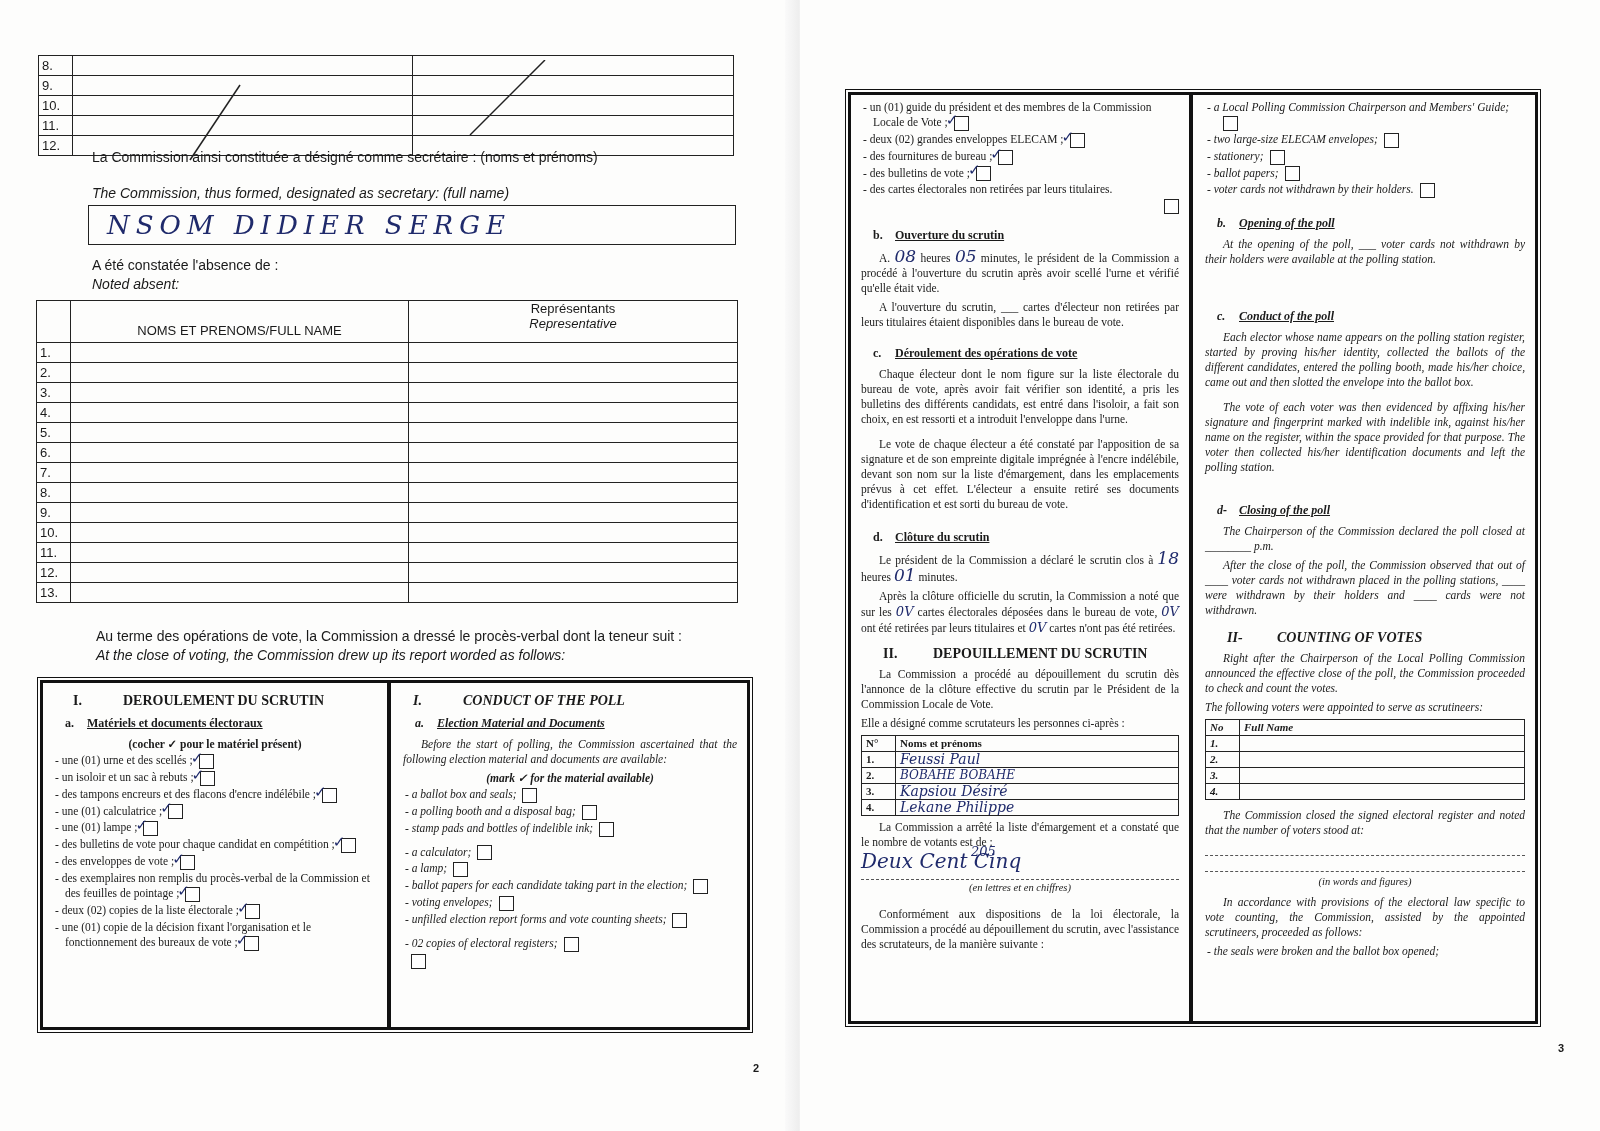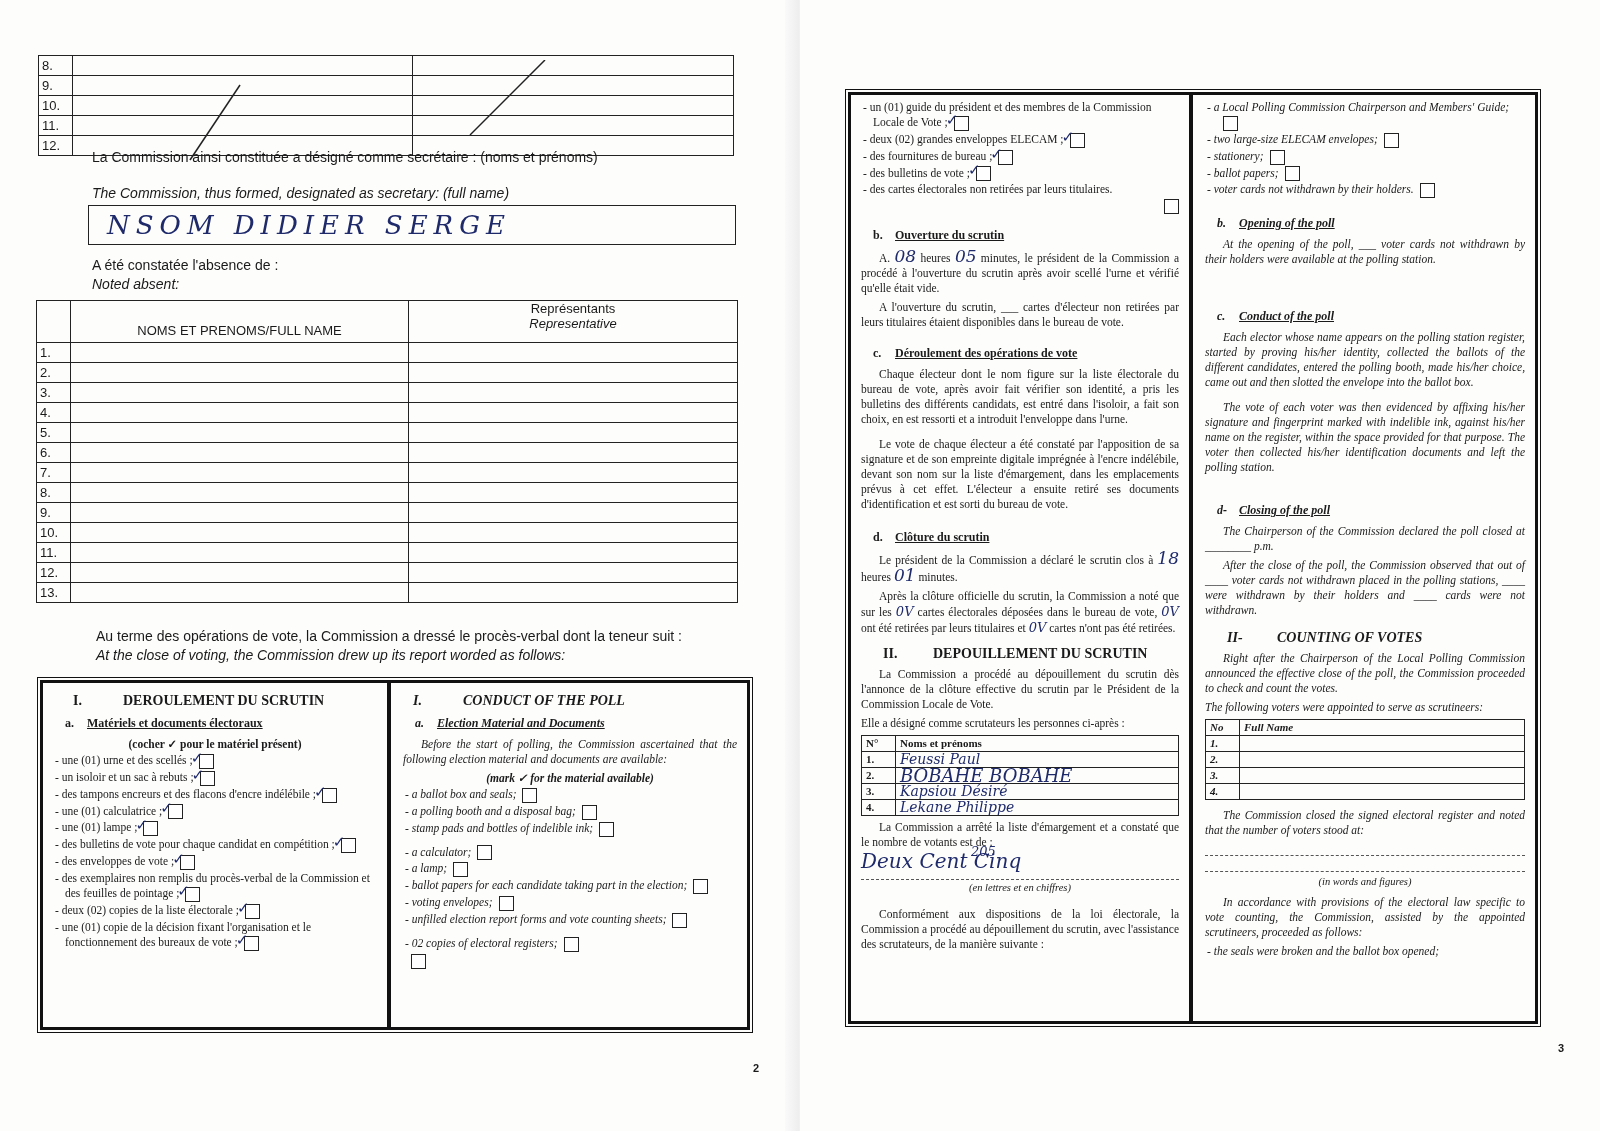--- a/index.html
+++ b/index.html
@@ -271,21 +271,21 @@
             <tr>
               <td class="n">N°</td>
               <td style="font-weight:bold;">Noms et prénoms</td>
             </tr>
         <tr>
               <td class="n">1.</td>
               <td class="fill" style="font-size:14px;">Feussi Paul</td>
             </tr>
         <tr>
               <td class="n">2.</td>
-              <td class="fill" style="font-size:18px;font-style:italic;">BOBAHE BOBAHE</td>
+              <td class="fill" style="font-size:12px;font-style:italic;">BOBAHE BOBAHE</td>
             </tr>
         <tr>
               <td class="n">3.</td>
               <td class="fill" style="font-size:14px;">Kapsiou Désiré</td>
             </tr>
         <tr>
               <td class="n">4.</td>
               <td class="fill" style="font-size:14px;">Lekane Philippe</td>
             </tr>
       </tbody>

